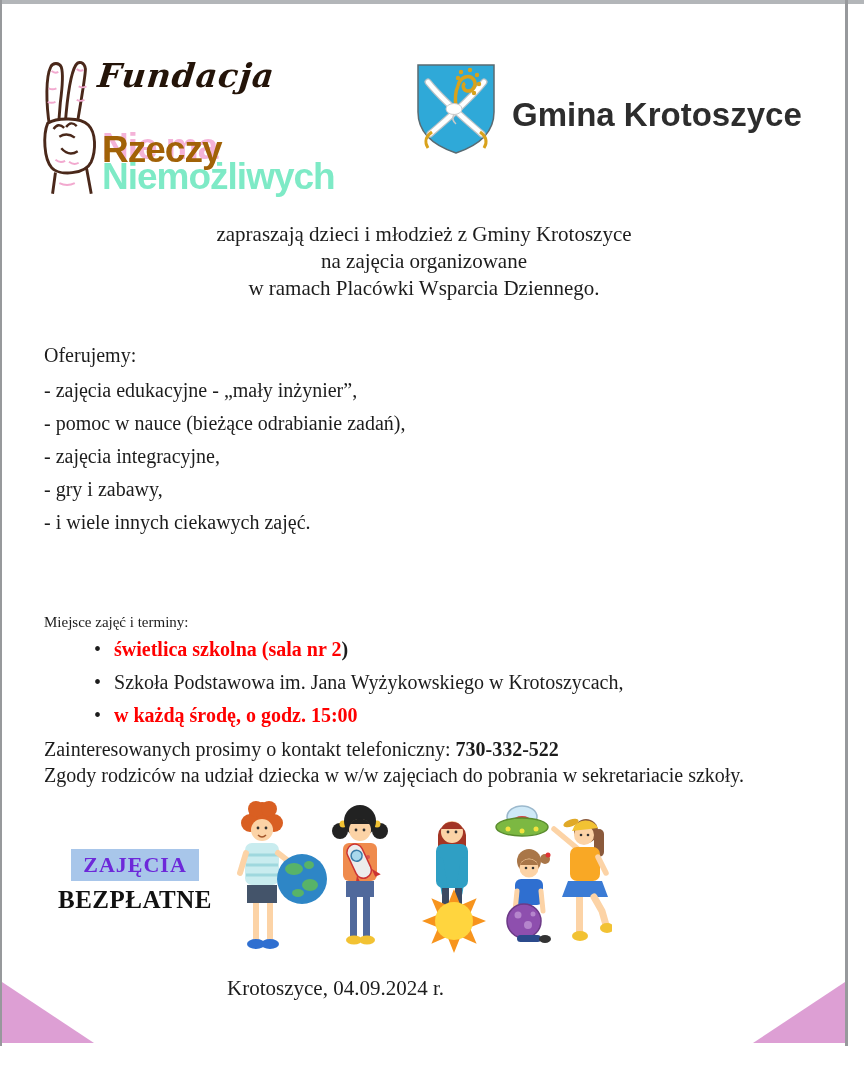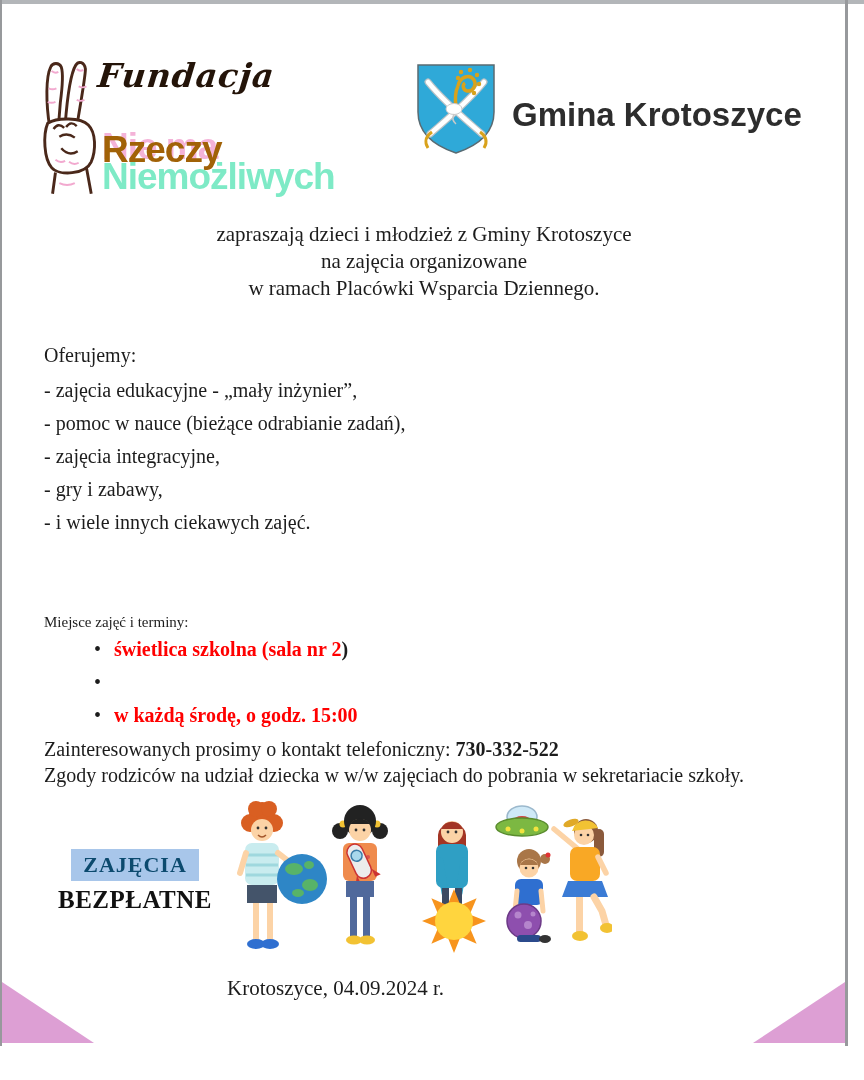--- a/index.html
+++ b/index.html
@@ -53,21 +53,21 @@
   .schedule-list .row{height:33px;display:flex;align-items:baseline;}
   .schedule-list .bullet{margin-right:13px;font-size:20px;}
   .red-bold{color:#ff0000;font-weight:bold;}
   .dark-bold{color:#1c1c1c;font-weight:bold;}
 
   .contact{position:absolute;left:44px;top:736px;font-size:20px;line-height:26px;}
   .phone{font-weight:bold;}
   .consent{font-weight:normal;}
 
   .free-badge{position:absolute;left:36px;top:849px;width:198px;text-align:center;font-weight:bold;}
-  .free-badge .hl{display:inline-block;background:#a8c6ea;color:#0c4a6e;
+  .free-badge .hl{display:inline-block;background:#a8c6ea;color:#6d28d9;
     font-size:22px;letter-spacing:1px;padding:3px 12px;}
   .free-badge .l2{font-size:25px;letter-spacing:0.5px;margin-top:5px;color:#111;}
 
   .illustration{position:absolute;left:212px;top:797px;width:400px;height:166px;}
 
   .date-line{position:absolute;left:227px;top:976px;font-size:21px;}
 </style>
 </head>
 <body>
 
@@ -127,20 +127,21 @@
 </div>
 
 <div class="schedule-heading">Miejsce zajęć i terminy:</div>
 <div class="schedule-list">
   <div class="row">
     <span class="bullet">•</span>
     <span><span class="red-bold">świetlica szkolna (sala nr 2</span><span class="dark-bold">)</span></span>
   </div>
   <div class="row">
     <span class="bullet">•</span>
+    <span>Szkoła Podstawowa im. Jana Wyżykowskiego w Krotoszycach,</span>
   </div>
   <div class="row">
     <span class="bullet">•</span>
     <span class="red-bold">w każdą środę, o godz. 15:00</span>
   </div>
 </div>
 
 <div class="contact">
   <div><span>Zainteresowanych prosimy o kontakt telefoniczny: </span><span class="phone">730-332-522</span></div>
   <div class="consent">Zgody rodziców na udział dziecka w w/w zajęciach do pobrania w sekretariacie szkoły.</div>

